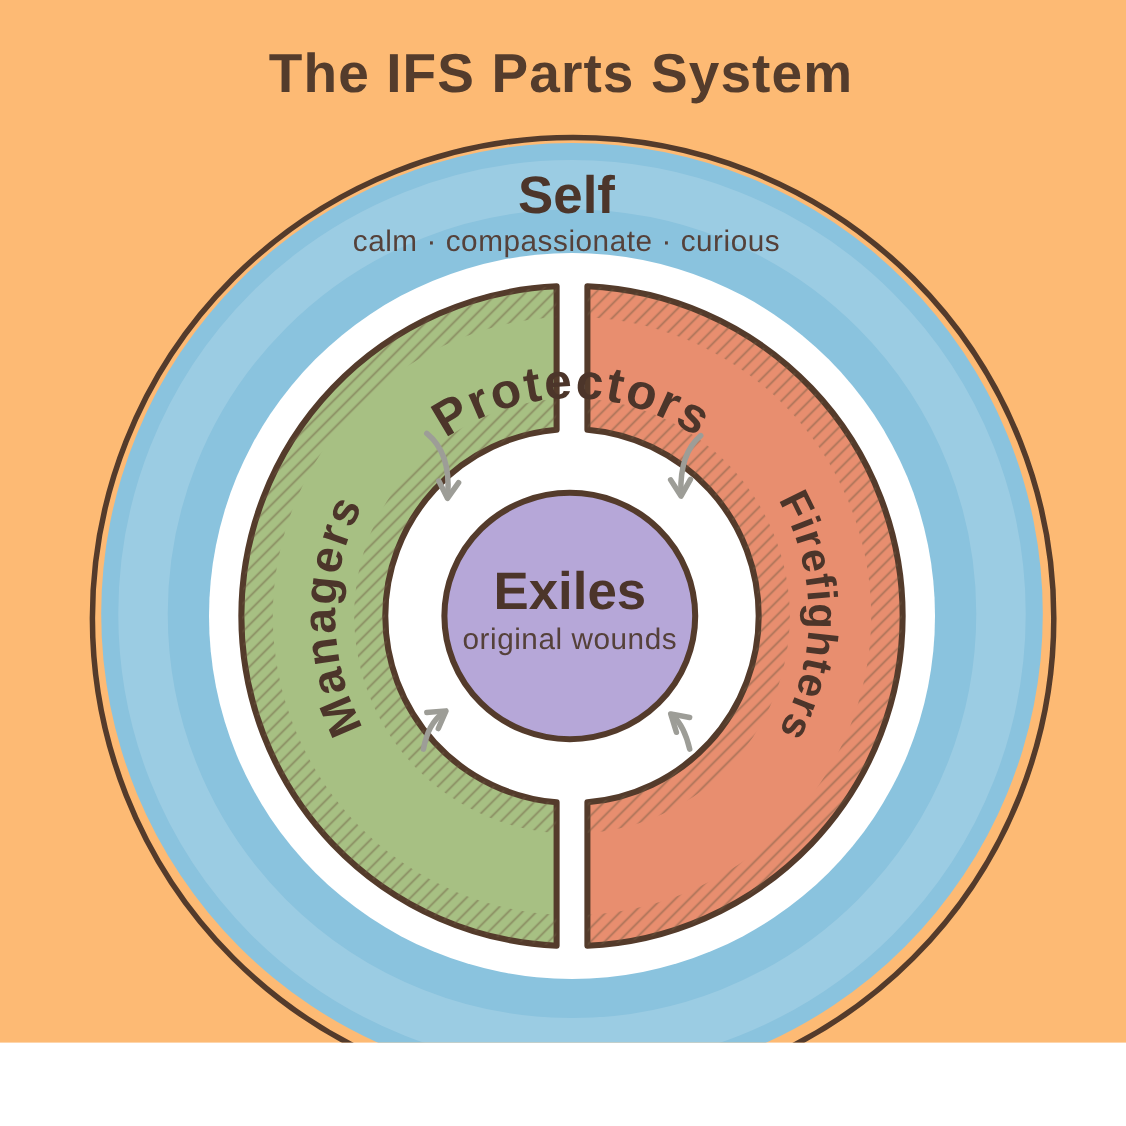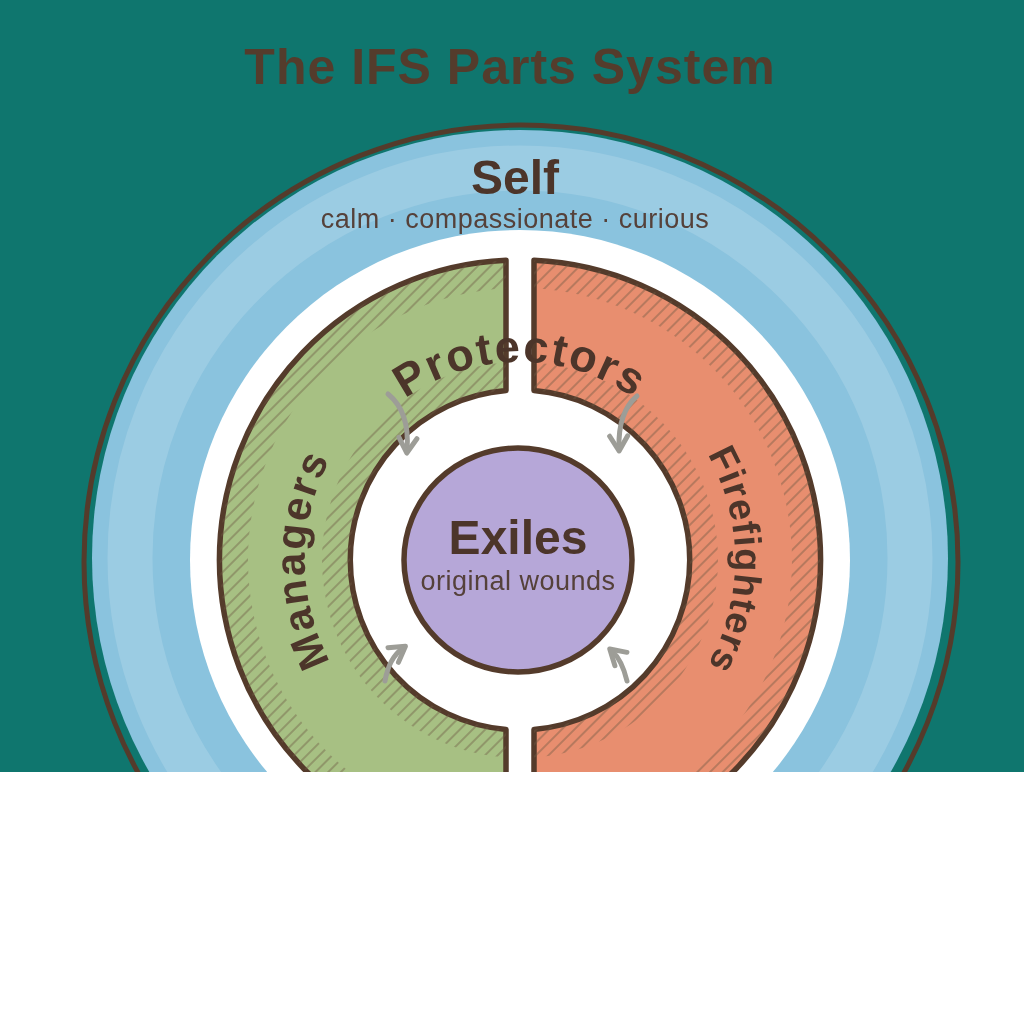--- a/index.html
+++ b/index.html
@@ -1,16 +1,16 @@
 <!DOCTYPE html>
 <html><head>
 <meta charset="utf-8">
 <style>
   html,body{margin:0;padding:0;background:#ffffff;}
-  .stage{width:1024px;height:772px;position:relative;background:#0f766e;overflow:hidden;}
+  .stage{width:1024px;height:948px;position:relative;background:#fdba74;overflow:hidden;}
   svg{display:block;}
   text{font-family:"Liberation Sans", sans-serif; fill:#4c352a;}
   .title-text{font-size:50px;font-weight:bold;fill:#543c2c;letter-spacing:1px;}
   .big-label{font-size:48px;font-weight:bold;}
   .sub-label{font-size:27px;font-weight:normal;letter-spacing:0.5px;fill:#55413a;}
   .arc-label{font-size:45px;font-weight:bold;letter-spacing:2px;}
   .arc-label-side{font-size:42px;font-weight:bold;letter-spacing:2px;}
   .arc-label-side-long{font-size:38px;font-weight:bold;letter-spacing:1px;}
   .outl{stroke:#543b2b;fill:none;}
   .seg{stroke:#543b2b;stroke-width:5.5;stroke-linejoin:round;}

